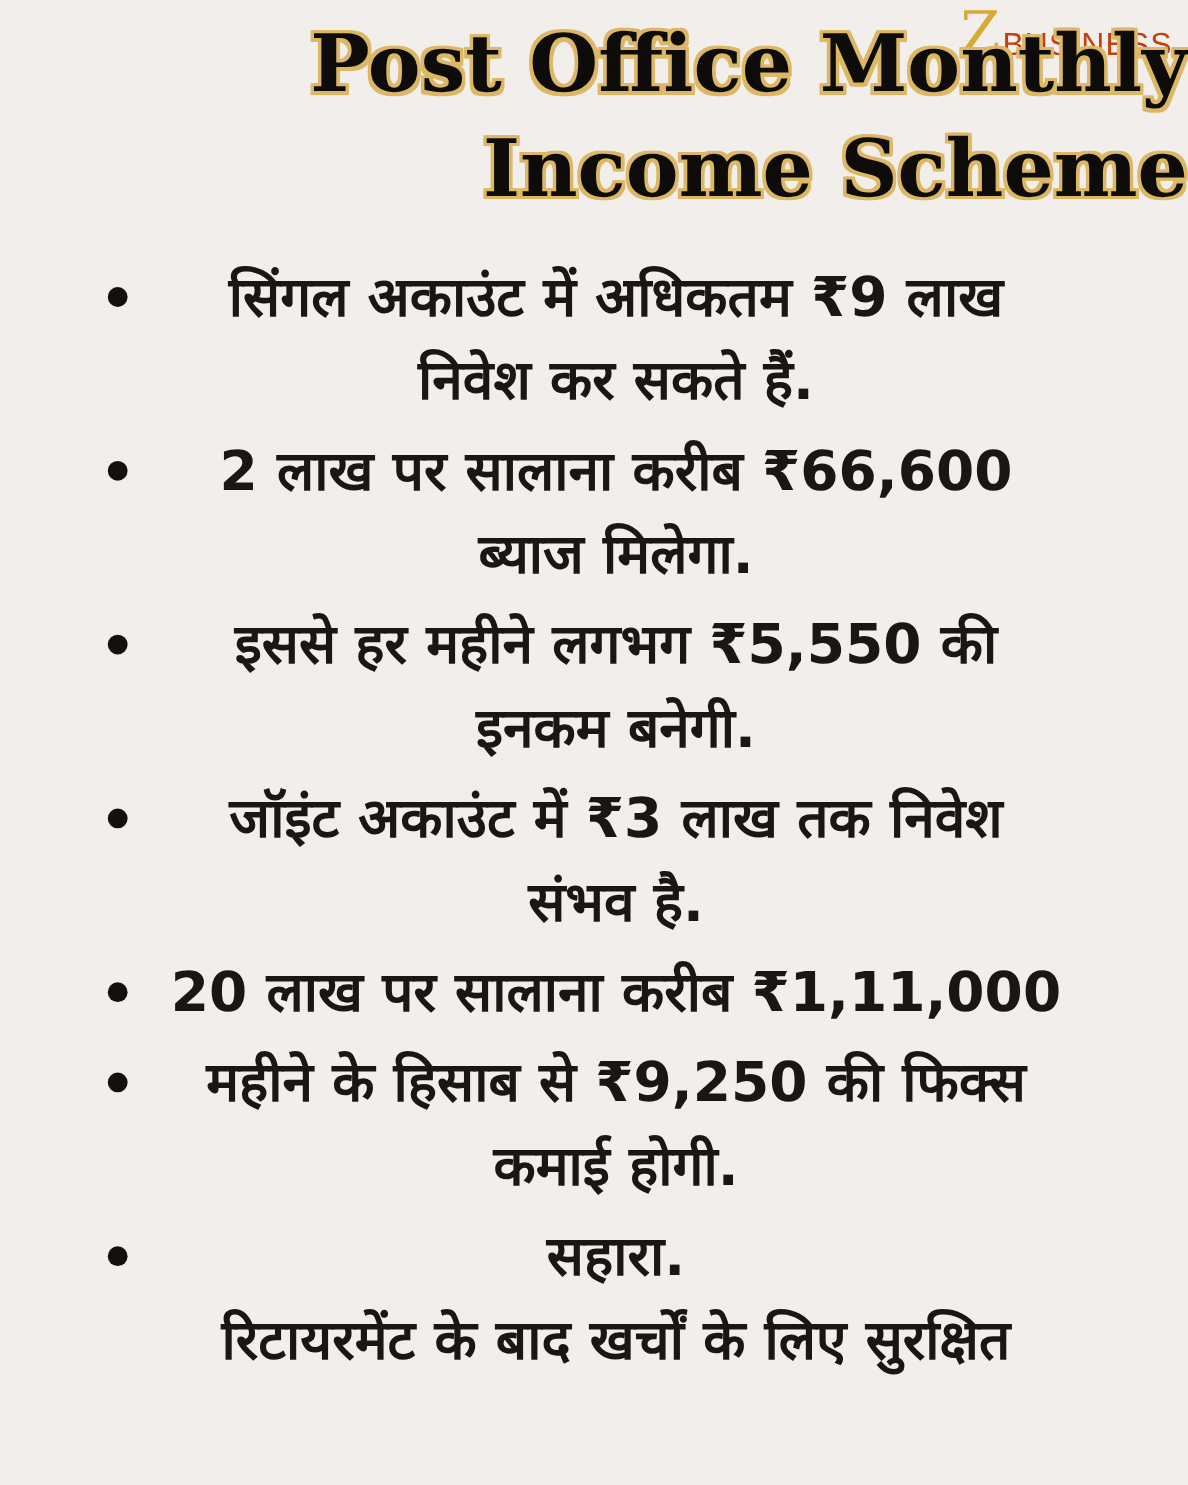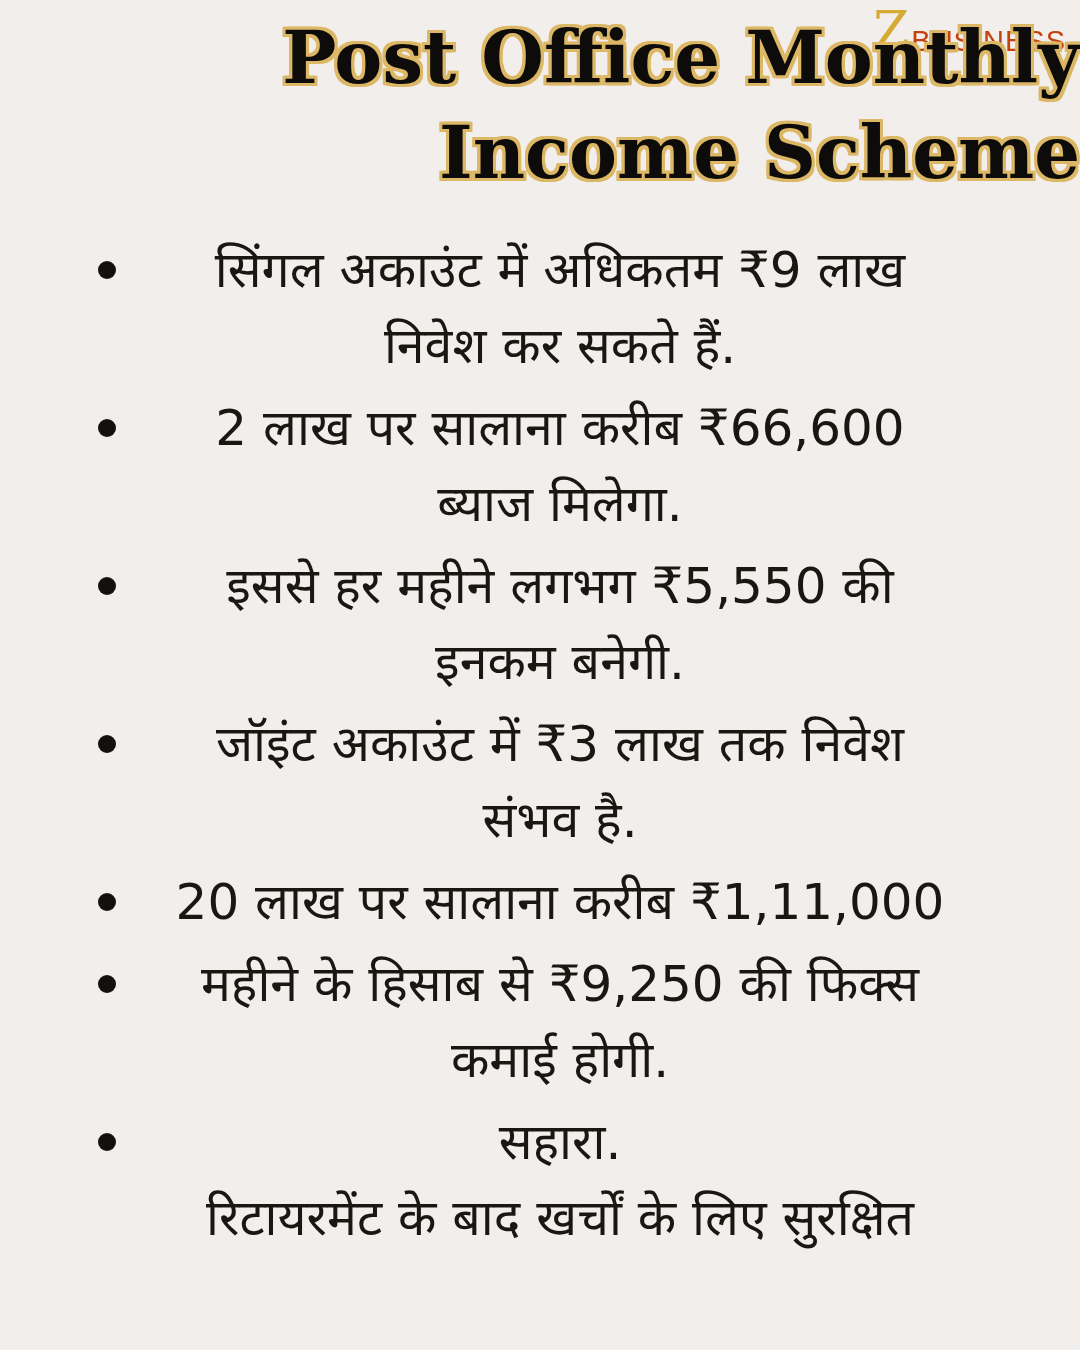--- a/index.html
+++ b/index.html
@@ -84,21 +84,21 @@
     width: 18px;
     height: 18px;
     margin: 29px 12px 0 28px;
     border-radius: 50%;
     background: #121110;
   }
   .bullet-text {
     flex: 1 1 auto;
     text-align: center;
     font-family: "DejaVu Sans", sans-serif;
-    font-weight: 400;
+    font-weight: 700;
     font-size: 50px;
     line-height: 76px;
     color: #1a1713;
   }
   .bullet-line { display: block; }
 </style>
 </head>
 <body>
 
 <div class="poster">

